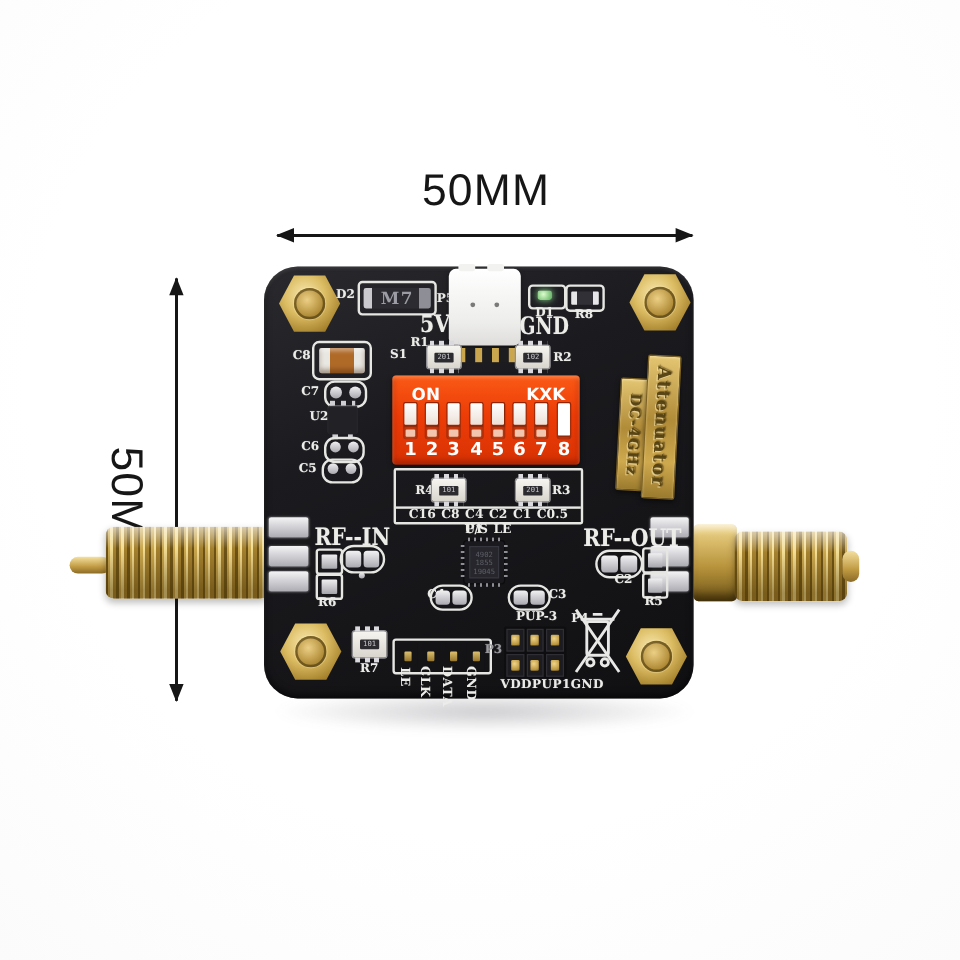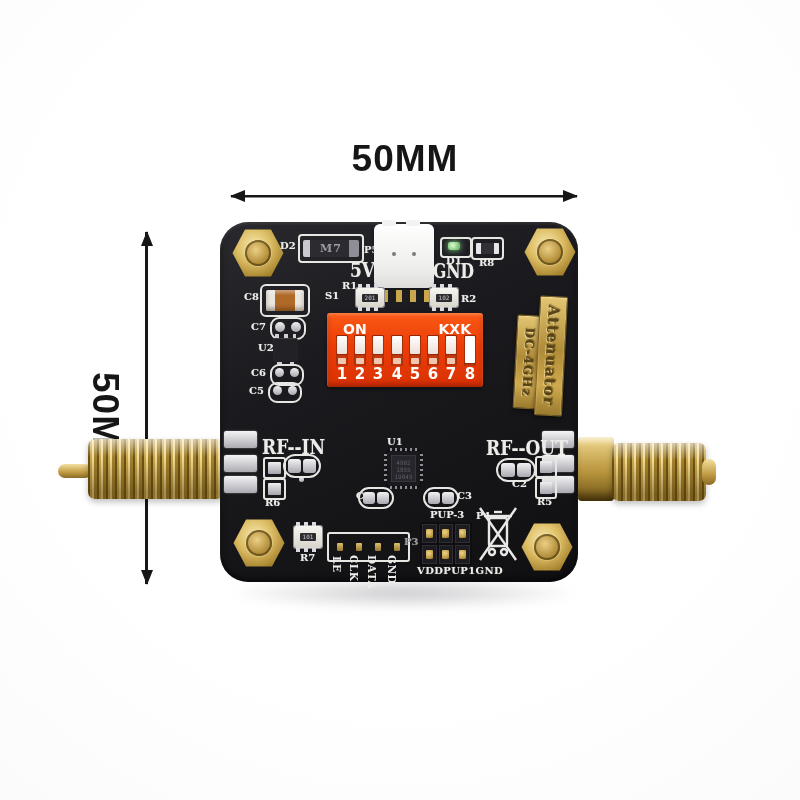--- a/index.html
+++ b/index.html
@@ -1,19 +1,19 @@
 <!DOCTYPE html>
 <html><head>
 <meta charset="utf-8">
 <style>
   html,body{margin:0;padding:0;background:#fff;}
   .scene{position:relative;width:800px;height:800px;background:radial-gradient(circle at 50% 40%,#ffffff 60%,#fbfbfb 100%);overflow:hidden;font-family:"DejaVu Serif",serif;}
 
   
-  .dim-label{position:absolute;color:#161616;font-family:"Liberation Sans",sans-serif;font-weight:700;font-size:37px;letter-spacing:1px;}
+  .dim-label{position:absolute;color:#161616;font-family:"Liberation Sans",sans-serif;font-weight:400;font-size:37px;letter-spacing:1px;}
   .dim-label.vert{writing-mode:vertical-rl;}
   .harrow{position:absolute;height:14px;background:linear-gradient(#161616,#161616) center/100% 2.5px no-repeat;}
   .harrow::before,.harrow::after{content:"";position:absolute;top:50%;width:0;height:0;border-top:6px solid transparent;border-bottom:6px solid transparent;}
   .harrow::before{left:-1px;transform:translateY(-50%);border-right:15px solid #161616;}
   .harrow::after{right:-1px;transform:translateY(-50%);border-left:15px solid #161616;}
   .varrow{position:absolute;width:14px;background:linear-gradient(90deg,transparent 5.5px,#161616 5.5px 8.5px,transparent 8.5px);}
   .varrow::before,.varrow::after{content:"";position:absolute;left:50%;width:0;height:0;border-left:6px solid transparent;border-right:6px solid transparent;}
   .varrow::before{top:-1px;transform:translateX(-50%);border-bottom:15px solid #161616;}
   .varrow::after{bottom:-1px;transform:translateX(-50%);border-top:15px solid #161616;}
 
@@ -59,21 +59,21 @@
   .rnet::before{top:-4px;} .rnet::after{bottom:-4px;}
   .rmark{background:#2b2b30;color:#c8c8cc;font-family:"DejaVu Sans Mono",monospace;font-size:6px;line-height:8px;padding:0 3px;border-radius:1px;}
   .tant{position:absolute;border-radius:2px;background:linear-gradient(90deg,#e9e7e1 0 9px,#b06a28 9px calc(100% - 9px),#e9e7e1 calc(100% - 9px));box-shadow:inset 0 3px 3px rgba(255,255,255,.35),inset 0 -3px 4px rgba(60,30,0,.4);}
   .circpad{position:absolute;border-radius:50%;background:linear-gradient(180deg,#f0f0f2,#a8a8af);}
   .sot{position:absolute;background:#212126;border-radius:2px;box-shadow:inset 0 1px 1px rgba(255,255,255,.15);}
   .sot::before{content:"";position:absolute;top:-4px;left:2px;right:2px;height:4px;background:repeating-linear-gradient(90deg,#cfcfd4 0 4px,transparent 4px 9px);}
   .sot::after{content:"";position:absolute;bottom:-4px;left:4px;right:4px;height:4px;background:repeating-linear-gradient(90deg,#cfcfd4 0 5px,transparent 5px 13px);}
   .chipres{position:absolute;border-radius:1px;background:linear-gradient(90deg,#e6e6e8 0 5px,#303036 5px calc(100% - 5px),#e6e6e8 calc(100% - 5px));}
   .led{position:absolute;border-radius:2px;background:radial-gradient(circle at 40% 40%,#defcd0,#8fd08a 55%,#5aa562);box-shadow:0 0 6px rgba(150,235,150,.9);}
   .diode{position:absolute;border-radius:2px;background:linear-gradient(90deg,#c9c9ce 0 7px,#2b2b31 7px calc(100% - 10px),#8e8e96 calc(100% - 10px));display:flex;align-items:center;justify-content:center;}
-  .diode span{color:#9c9ca4;font-size:11px;font-weight:700;letter-spacing:1px;}
+  .diode span{color:#9c9ca4;font-size:14px;font-weight:700;letter-spacing:1px;}
 
   
   .jst{position:absolute;background:linear-gradient(180deg,#ffffff,#ededeb 70%,#dedddb);border-radius:6px;box-shadow:0 2px 4px rgba(0,0,0,.35);}
   .jst::before{content:"";position:absolute;top:-4px;left:8px;width:14px;height:6px;background:#f2f2f0;border-radius:2px;box-shadow:24px 0 0 #f2f2f0;}
   .jst .dot{position:absolute;width:4px;height:4px;border-radius:50%;background:#7a7a78;top:28px;}
   .jst-base{position:absolute;background:#1d1d20;border-radius:2px;
      background-image:repeating-linear-gradient(90deg,#caa64e 0 6px,#1d1d20 6px 14px);background-position:4px 0;background-clip:content-box;padding:2px;}
 
   
   .dip{position:absolute;border-radius:3px;background:linear-gradient(180deg,#fa5a16,#ec3c07 45%,#d93204);box-shadow:inset 0 2px 3px rgba(255,170,120,.5),inset 0 -3px 5px rgba(120,20,0,.55),0 2px 4px rgba(0,0,0,.4);}
@@ -229,20 +229,32 @@
       <span class="dip-num" style="left:9px;">1</span>
       <span class="dip-num" style="left:27px;">2</span>
       <span class="dip-num" style="left:45px;">3</span>
       <span class="dip-num" style="left:64px;">4</span>
       <span class="dip-num" style="left:82px;">5</span>
       <span class="dip-num" style="left:100px;">6</span>
       <span class="dip-num" style="left:118px;">7</span>
       <span class="dip-num" style="left:137px;">8</span>
     </div>
 
+    <div class="fbox" style="left:108px;top:168px;width:154px;height:43px;">
+      <span class="silk ref" style="left:16px;top:12px;">R4</span>
+      <div class="rnet" style="left:30px;top:7px;width:28px;height:19px;">
+          <span class="rmark">101</span>
+        </div>
+      <div class="rnet" style="left:100px;top:7px;width:28px;height:19px;">
+          <span class="rmark">201</span>
+        </div>
+      <span class="silk ref" style="left:130px;top:12px;">R3</span>
+      <div class="divline"></div>
+      <span class="caps-row">C16 C8 C4 C2 C1 C0.5 P/S LE</span>
+    </div>
 
     <div class="gstrip" style="left:295px;top:93px;width:24px;height:92px;transform:rotate(3deg);">
       <span style="font-size:12px;">DC-4GHz</span>
     </div>
     <div class="gstrip" style="left:317px;top:74px;width:26px;height:118px;transform:rotate(3deg);">
       <span style="font-size:15px;">Attenuator</span>
     </div>
 
     <div class="pad" style="left:4px;top:209px;width:33px;height:17px;"></div>
     <div class="pad" style="left:4px;top:233px;width:33px;height:17px;"></div>

